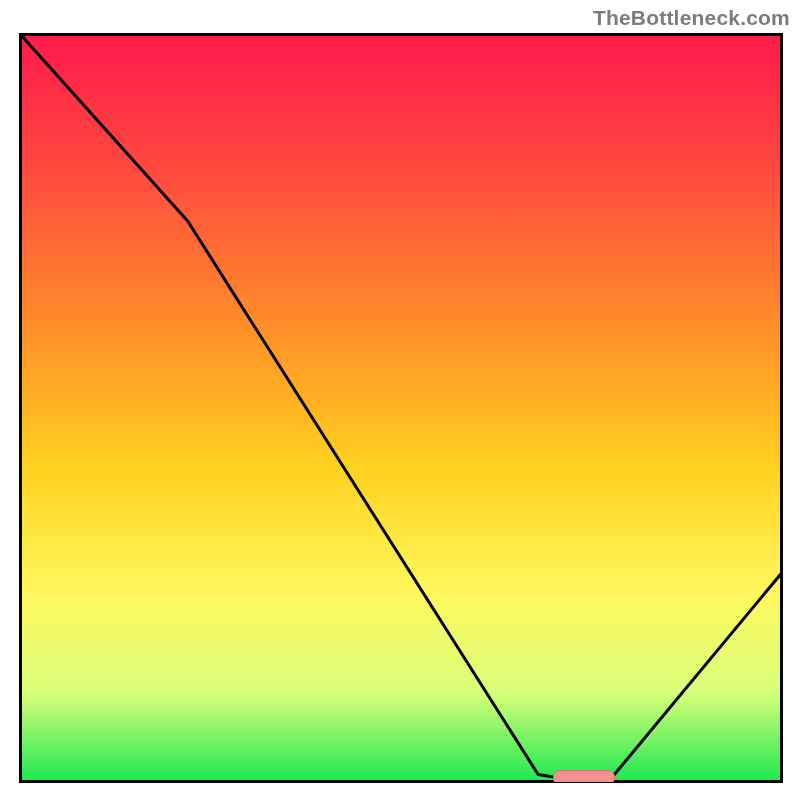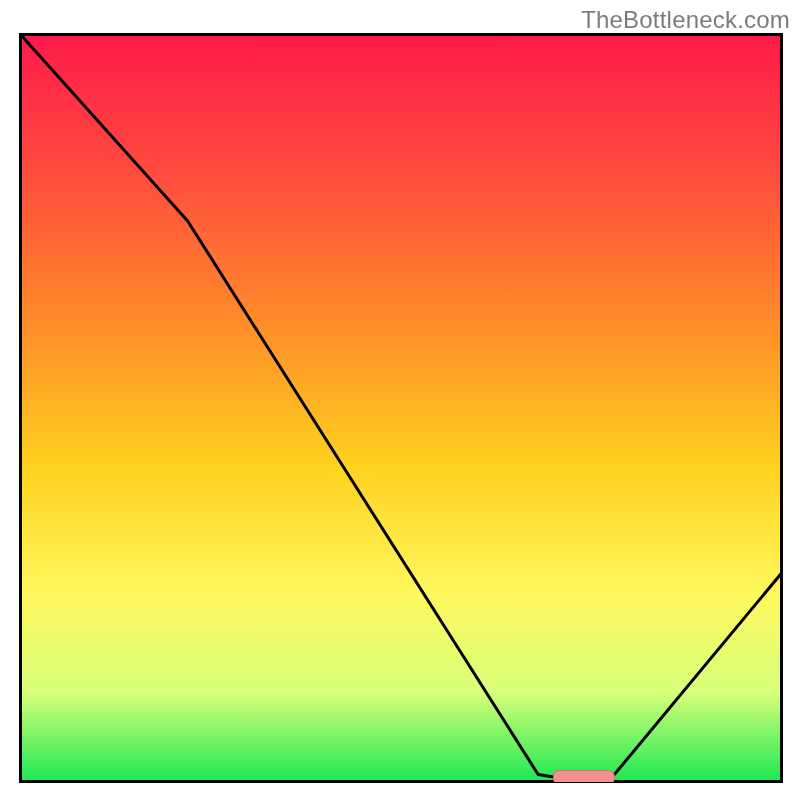--- a/index.html
+++ b/index.html
@@ -13,22 +13,22 @@
   }
   .wrap {
     position: relative;
     width: 800px;
     height: 800px;
   }
   .watermark {
     position: absolute;
     top: 6px;
     right: 10px;
-    font-size: 24px;
-    font-weight: 400;
+    font-size: 21px;
+    font-weight: 700;
     color: #7c7c7c;
     letter-spacing: 0.2px;
   }
   svg {
     position: absolute;
     top: 0;
     left: 0;
   }
 </style>
 </head>

